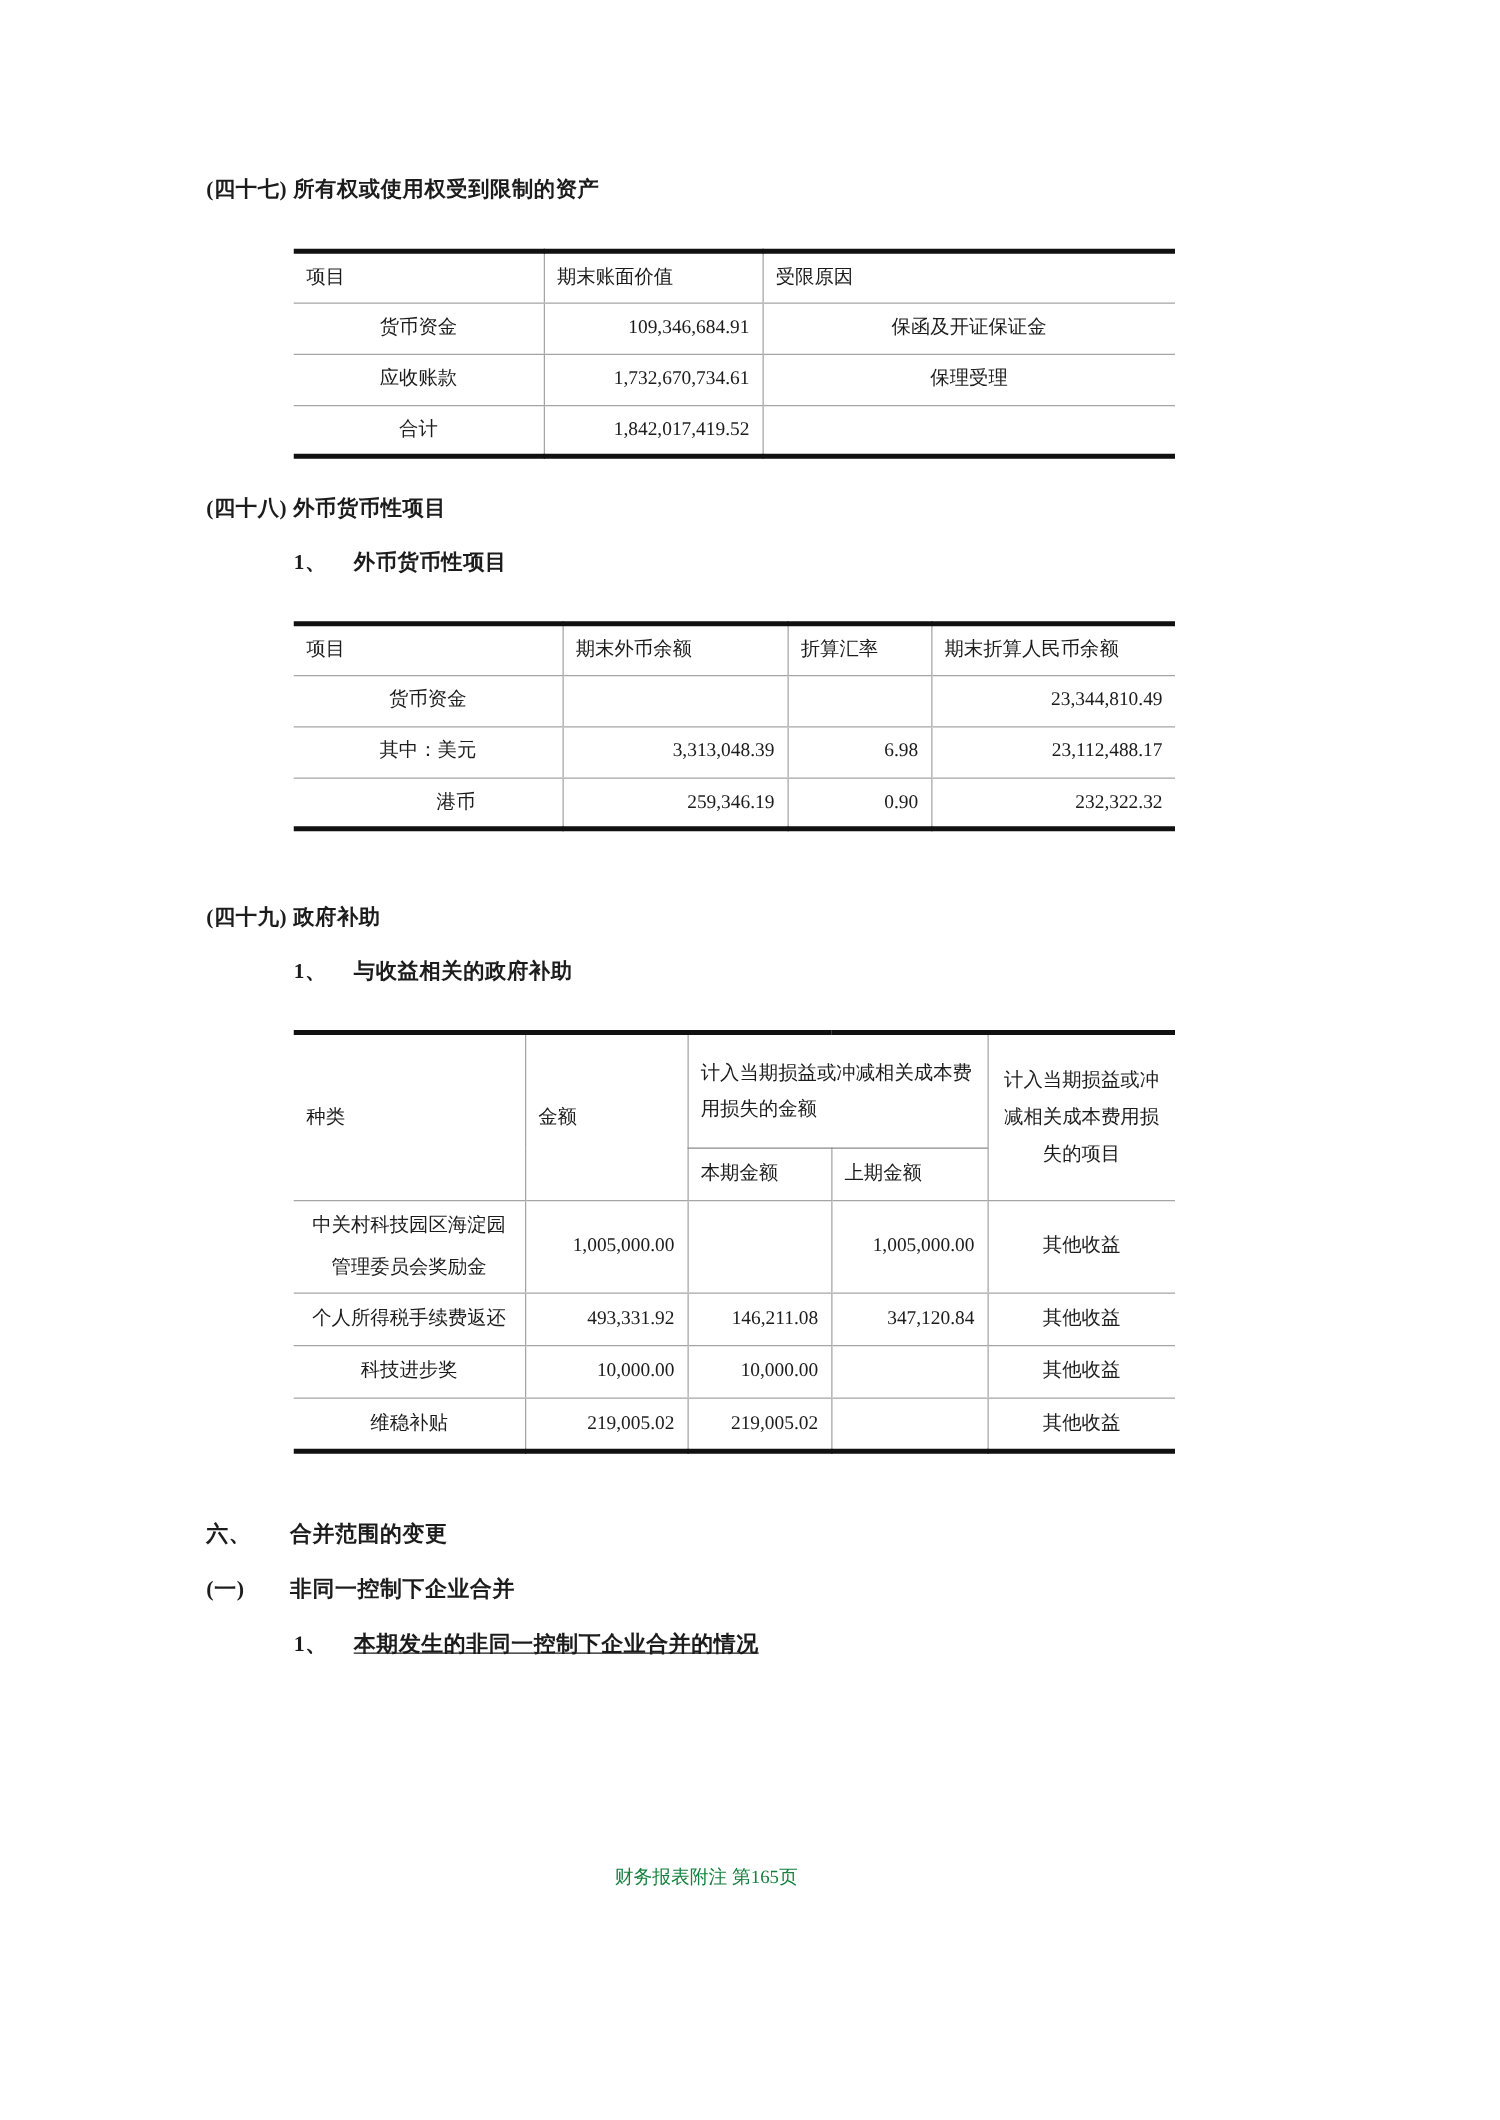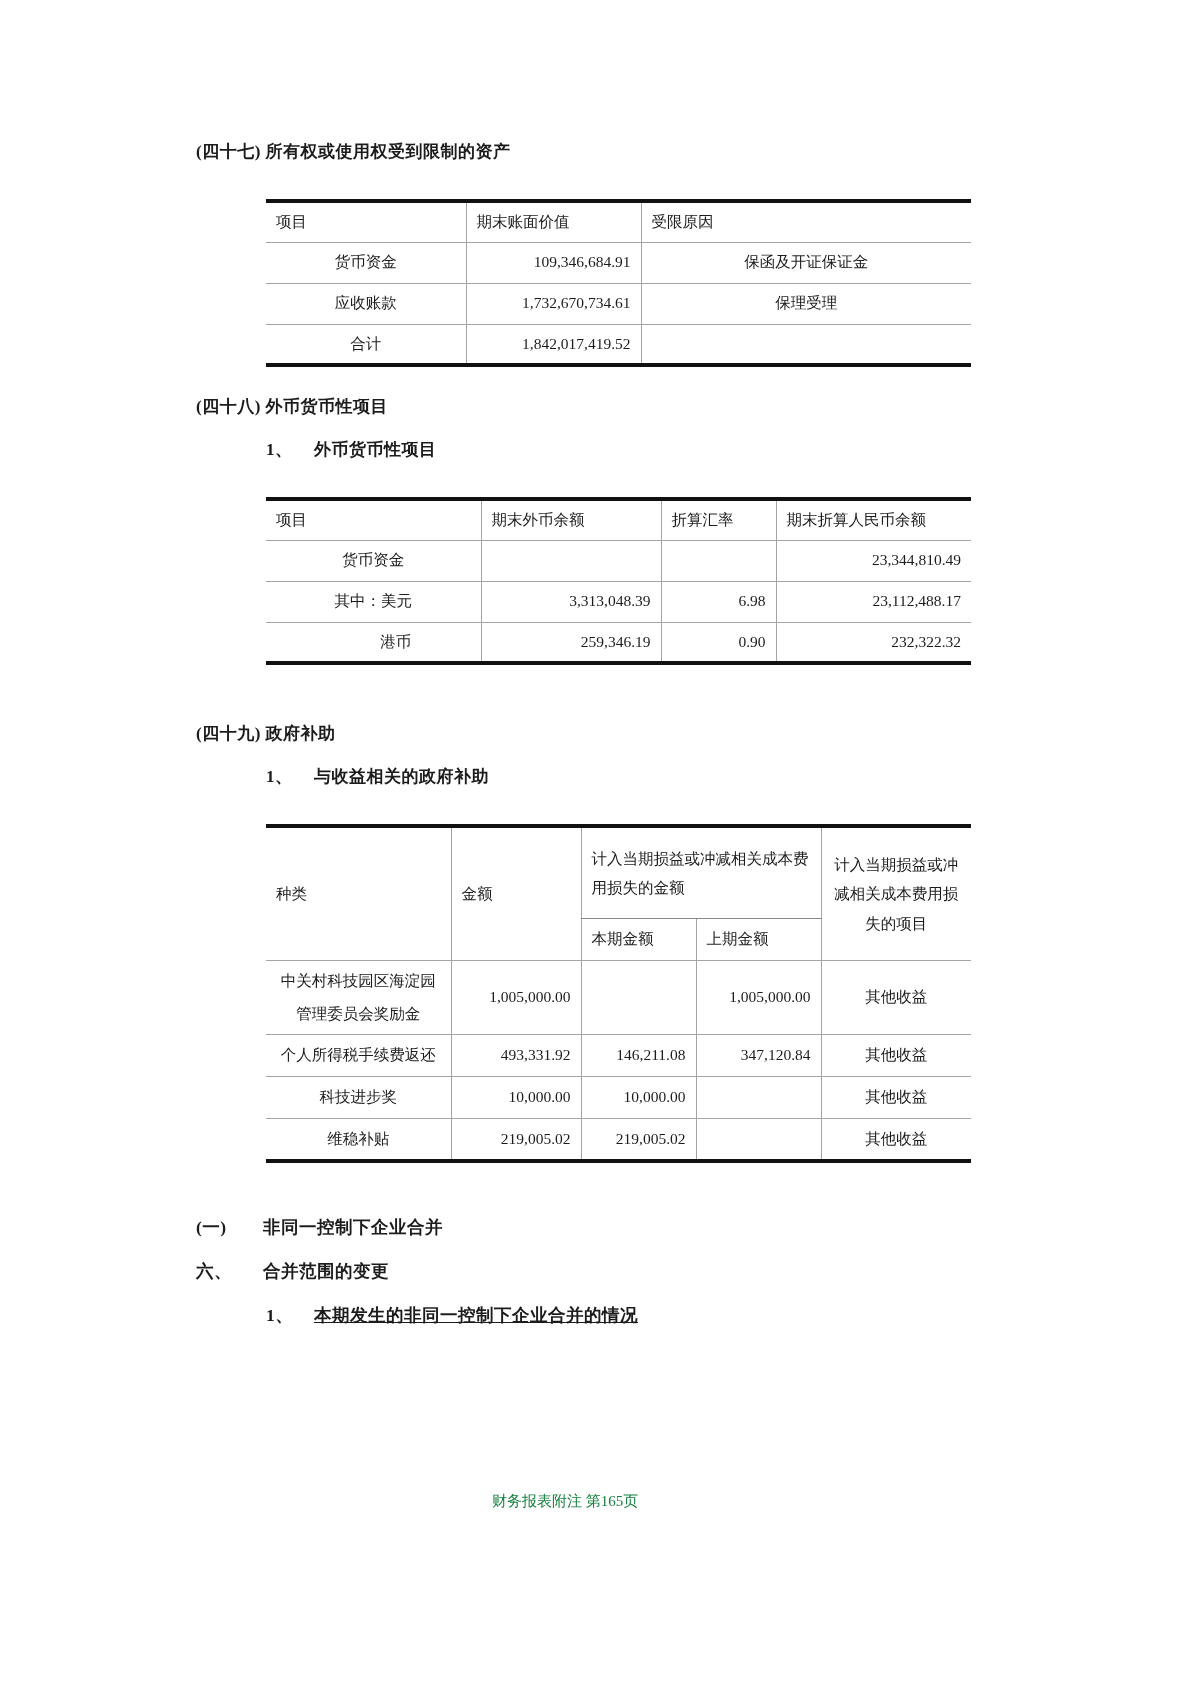--- a/index.html
+++ b/index.html
@@ -1,21 +1,21 @@
 <!DOCTYPE html>
 <html><head>
 <meta charset="utf-8">
 <style>
   html,body{margin:0;padding:0;background:#ffffff;}
   body{
     width:1200px;height:1696px;position:relative;
     font-family:"Liberation Serif","DejaVu Serif",serif;
     color:#1c1c1c;
   }
-  .content{padding-left:165px;width:1035px;box-sizing:border-box;margin-left:31px;}
+  .content{padding-left:165px;width:1035px;box-sizing:border-box;}
 
   .sec-heading{
     font-size:17px;font-weight:bold;letter-spacing:0.5px;
   }
   .h47{padding-top:140px;}
   .h48{padding-top:28px;}
   .h49{padding-top:57px;}
 
   .sub-heading{
     font-size:17px;font-weight:bold;padding-left:70px;margin-top:20px;letter-spacing:0.5px;
@@ -185,24 +185,24 @@
       <td class="bl num-cell">219,005.02</td>
       <td class="bl num-cell">219,005.02</td>
       <td class="bl num-cell"></td>
       <td class="bl left-cell">其他收益</td>
     </tr>
   </tbody>
     </table>
 
   <div class="bottom-block">
     <div class="b-row">
-      <span class="bnum">(一)</span><span>非同一控制下企业合并</span>
+      <span class="bnum">六、</span><span>合并范围的变更</span>
     </div>
     <div class="b-row">
-      <span class="bnum">六、</span><span>合并范围的变更</span>
+      <span class="bnum">(一)</span><span>非同一控制下企业合并</span>
     </div>
     <div class="b-row b-row-inner">
       <span class="bnum">1、</span><span>本期发生的非同一控制下企业合并的情况</span>
     </div>
   </div>
 
 </div>
 
 <div class="footer">财务报表附注 第165页</div>
 

